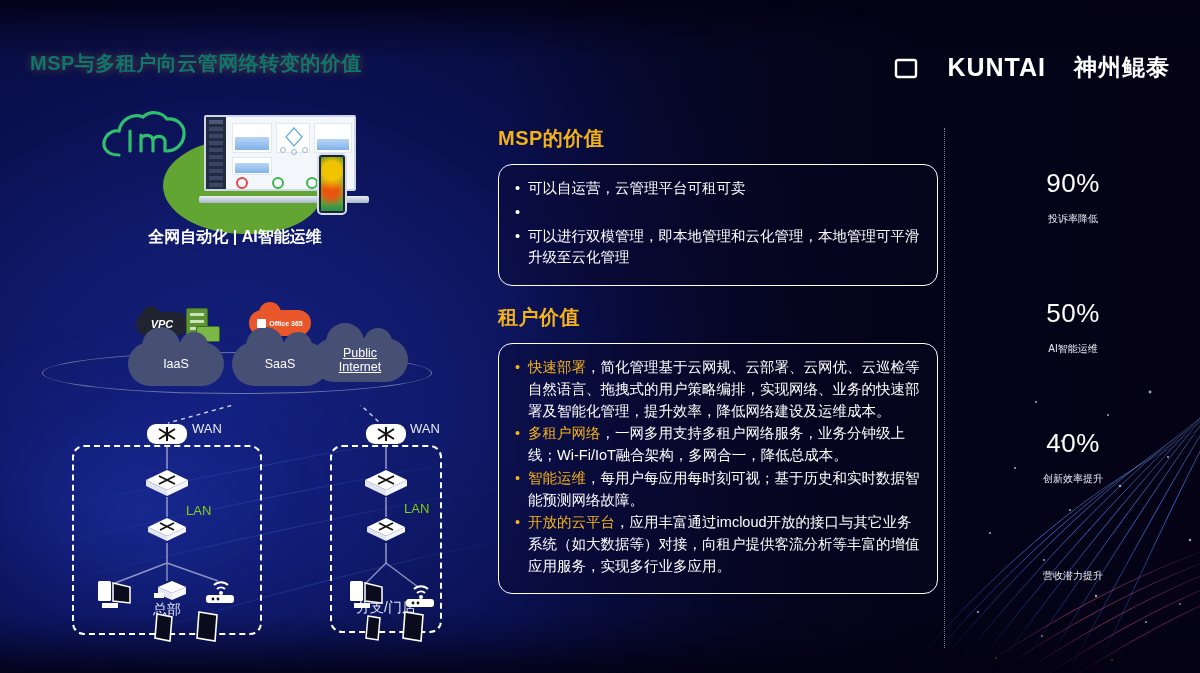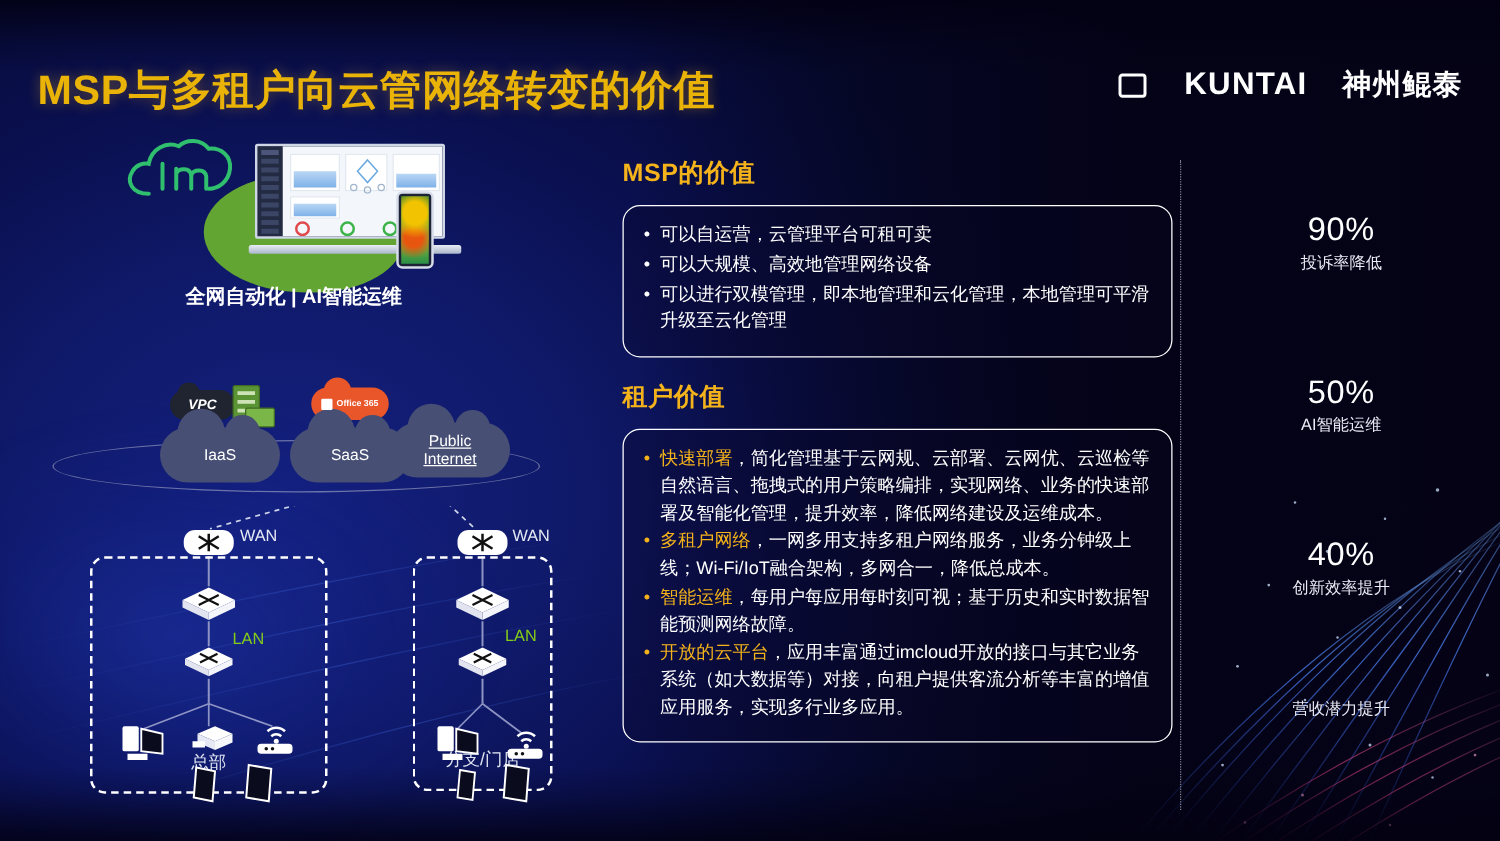--- a/index.html
+++ b/index.html
@@ -32,21 +32,21 @@
   .streaks{ position:absolute; inset:0; pointer-events:none; }
   .glow-left{
     position:absolute; left:-120px; top:330px; width:520px; height:360px;
     background:radial-gradient(ellipse at center, rgba(40,72,220,0.28) 0%, rgba(20,40,160,0.12) 45%, rgba(0,0,0,0) 72%);
     filter:blur(6px);
   }
 
   
   .title{
     position:absolute; left:30px; top:50px;
-    font-size:33px; font-weight:bold; color:#eab308;
+    font-size:20px; font-weight:bold; color:#0f766e;
     letter-spacing:0.5px;
     text-shadow:0 0 10px rgba(245,179,27,0.35);
   }
   .logo{
     position:absolute; right:30px; top:52px;
     display:flex; align-items:center; gap:28px;
   }
   .logo-en{
     font-size:25px; font-weight:bold; color:#ffffff;
     letter-spacing:1px;
@@ -192,21 +192,21 @@
   .kw{ color:#f5b31b; }
 
   
   .divider{
     position:absolute; left:944px; top:128px; width:0; height:520px;
     border-left:1.5px dotted rgba(190,195,215,0.65);
   }
   .stats{ position:absolute; left:946px; top:128px; width:254px; height:520px; }
   .stat{ position:absolute; width:100%; text-align:center; }
   .stat .num{ font-size:26px; color:#ffffff; letter-spacing:0.5px; }
-  .stat .lbl{ font-size:13px; color:#e9ecf5; margin-top:2px; }
+  .stat .lbl{ font-size:10px; color:#e9ecf5; margin-top:13px; }
   .s1{ top:40px; } .s2{ top:170px; } .s3{ top:300px; } .s4{ top:428px; }
 </style>
 </head>
 <body>
 
 <div class="bg-base"></div>
 <div class="glow-left"></div>
 <div class="bg-right-dark"></div>
 
 <svg class="streaks" width="1200" height="673" viewBox="0 0 1200 673">
@@ -491,21 +491,20 @@
 <div class="center">
 
   <div class="sec-title">MSP的价值</div>
   <div class="card card-msp">
     <div class="bullet">
       <span class="dot">•</span>
       <span>可以自运营，云管理平台可租可卖</span>
     </div>
     <div class="bullet">
       <span class="dot">•</span>
-      <span>可以大规模、高效地管理网络设备</span>
     </div>
     <div class="bullet">
       <span class="dot">•</span>
       <span>可以进行双模管理，即本地管理和云化管理，本地管理可平滑升级至云化管理</span>
     </div>
   </div>
 
   <div class="sec-title two">租户价值</div>
   <div class="card card-tenant">
     <div class="bullet">

